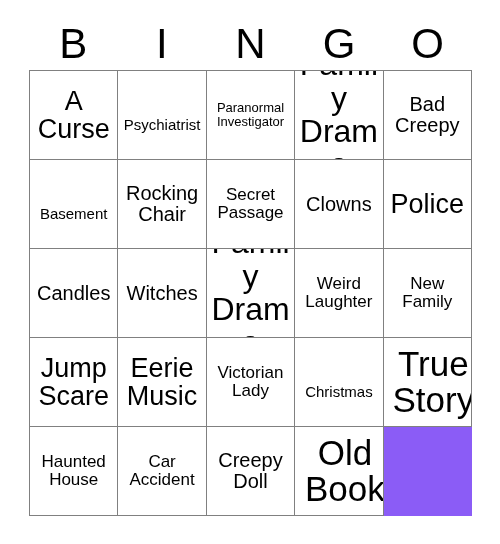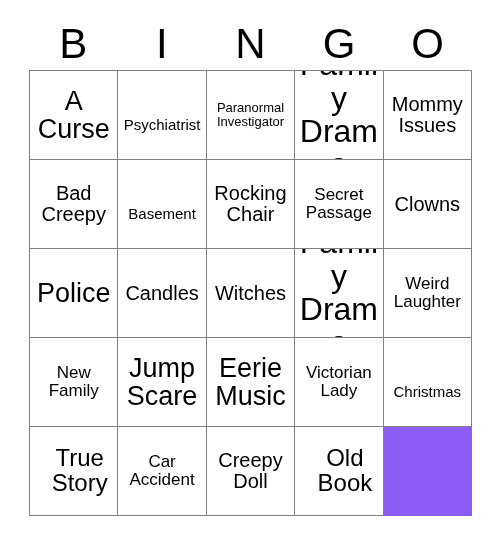--- a/index.html
+++ b/index.html
@@ -77,21 +77,21 @@
     width: 100%;
     line-height: 1.04;
     font-weight: 400;
     color: #000000;
     word-break: normal;
     overflow-wrap: break-word;
     hyphens: none;
   }
 
   
-  .fs-xxl .cell-text { font-size: 24px; margin-left: 12px; }
+  .fs-xxl .cell-text { font-size: 35px; margin-left: 12px; }
   .fs-xl  .cell-text { font-size: 27px; }
   .fs-lg  .cell-text { font-size: 32px; }
   .fs-md  .cell-text { font-size: 20px; }
   .fs-sm  .cell-text { font-size: 17px; }
   .fs-xs  .cell-text { font-size: 15px; margin-top: 19px; }
   .fs-xxs .cell-text { font-size: 13px; }
 </style>
 </head>
 <body>
 
@@ -110,23 +110,20 @@
         <span class="cell-text">A Curse</span>
       </div>
       <div class="cell fs-xs">
         <span class="cell-text">Psychiatrist</span>
       </div>
       <div class="cell fs-xxs">
         <span class="cell-text">Paranormal Investigator</span>
       </div>
       <div class="cell fs-lg">
         <span class="cell-text">Family Drama</span>
-      </div>
-      <div class="cell fs-md">
-        <span class="cell-text">Mommy Issues</span>
       </div>
       <div class="cell fs-md">
         <span class="cell-text">Bad Creepy</span>
       </div>
       <div class="cell fs-xs">
         <span class="cell-text">Basement</span>
       </div>
       <div class="cell fs-md">
         <span class="cell-text">Rocking Chair</span>
       </div>
@@ -163,20 +160,23 @@
       <div class="cell fs-sm">
         <span class="cell-text">Victorian Lady</span>
       </div>
       <div class="cell fs-xs">
         <span class="cell-text">Christmas</span>
       </div>
       <div class="cell fs-xxl">
         <span class="cell-text">True Story</span>
       </div>
       <div class="cell fs-sm">
+        <span class="cell-text">Haunted House</span>
+      </div>
+      <div class="cell fs-sm">
         <span class="cell-text">Car Accident</span>
       </div>
       <div class="cell fs-md">
         <span class="cell-text">Creepy Doll</span>
       </div>
       <div class="cell fs-xxl">
         <span class="cell-text">Old Book</span>
       </div>
     </div>
 

